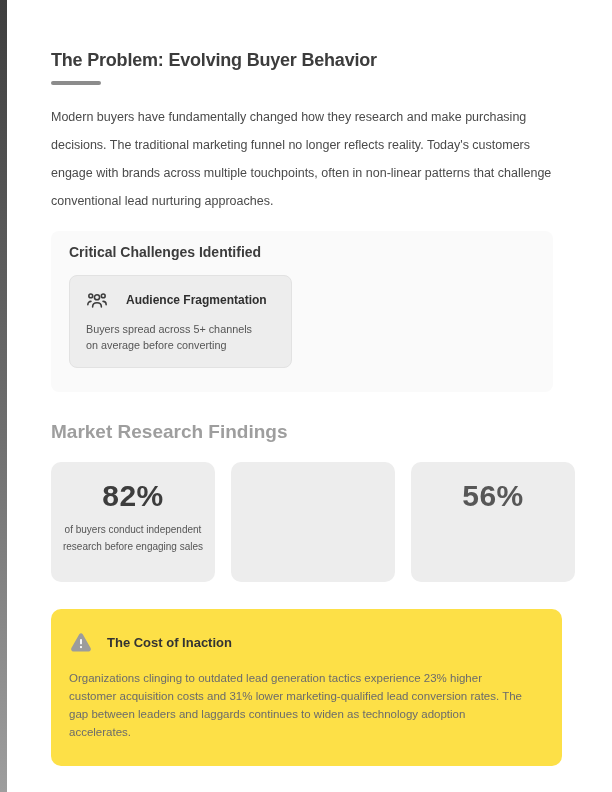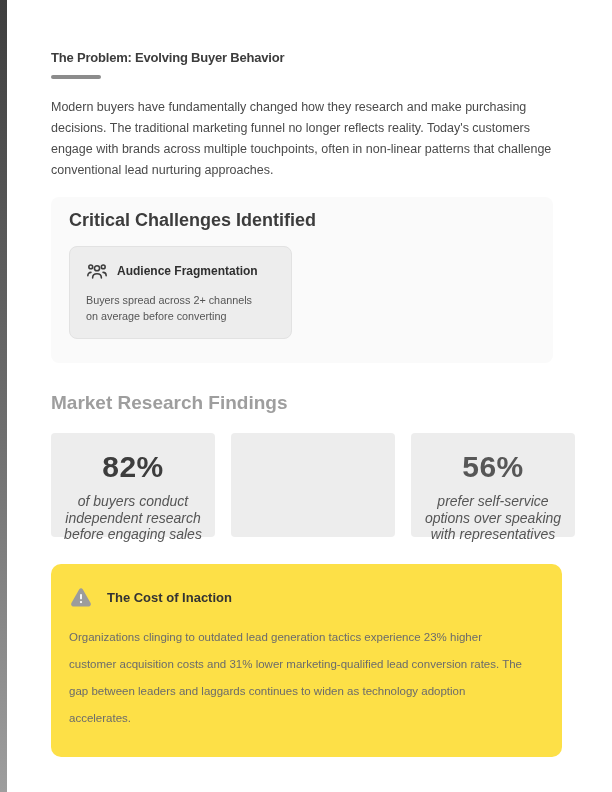--- a/index.html
+++ b/index.html
@@ -16,67 +16,67 @@
     width: 7px; height: 792px;
     background: linear-gradient(to bottom, #3e3e3e 0%, #6f6f6f 55%, #9e9e9e 100%);
   }
   .content {
     position: absolute;
     left: 51px; top: 0;
     width: 524px; height: 792px;
   }
   .page-title {
     margin-top: 50px;
-    font-size: 13px;
+    font-size: 18px;
     font-weight: bold;
     letter-spacing: -0.2px;
     color: #3c3c3c;
   }
   .title-underline {
     width: 50px; height: 4px;
     background: #8c8c8c;
     border-radius: 2px;
     margin-top: 10px;
   }
   .intro {
     margin-top: 18px;
     max-width: 516px;
     font-size: 12.5px;
-    line-height: 21px;
+    line-height: 28px;
     color: #4a4a4a;
   }
   .challenges-section {
     margin-top: 16px;
     width: 502px;
     background: #fafafa;
     border-radius: 8px;
     padding: 13px 18px 24px 18px;
   }
   .challenges-heading {
-    font-size: 18px;
+    font-size: 14px;
     font-weight: bold;
     color: #3c3c3c;
   }
   .card-row {
     margin-top: 15px;
     display: grid;
     grid-template-columns: 1fr 1fr;
     gap: 21px;
   }
   .challenge-card {
     background: #ededed;
     border: 1px solid #e2e2e2;
     border-radius: 8px;
     padding: 13px 16px 14px 16px;
     min-height: 85px;
   }
   .card-head {
     display: flex;
     align-items: center;
-    gap: 9px;
+    gap: 18px;
   }
   .card-head .icon { display: inline-flex; flex: none; }
   .users-icon { color: #3d3d3d; }
   .clock-icon { color: #8f8f8f; }
   .challenge-title {
     font-size: 12px;
     font-weight: bold;
     color: #2f2f2f;
   }
   .challenge-body {
@@ -93,37 +93,36 @@
     color: #9e9e9e;
   }
   .stats-row {
     margin-top: 19px;
     display: grid;
     grid-template-columns: repeat(3, 1fr);
     gap: 16px;
   }
   .stat-card {
     background: #ededed;
-    border-radius: 4px;
+    border-radius: 10px;
     text-align: center;
-    height: 104px;
+    height: 120px;
     padding: 17px 10px 0 10px;
   }
   .stat-value {
     font-size: 30px;
     font-weight: bold;
     letter-spacing: 0.5px;
     color: #3d3d3d;
   }
   .stat-caption {
     margin-top: 9px;
-    font-size: 14px;
+    font-size: 10px;
     line-height: 16.5px;
     color: #555555;
-    font-style: italic;
   }
   .cost-box {
     margin-top: 27px;
     width: 511px;
     background: #fde047;
     border-radius: 10px;
     padding: 21px 18px 25px 18px;
   }
   .cost-head {
     display: flex;
@@ -132,21 +131,21 @@
   }
   .warning-icon { display: inline-flex; flex: none; }
   .cost-title {
     font-size: 13px;
     font-weight: bold;
     color: #333333;
   }
   .cost-body {
     margin-top: 15px;
     font-size: 11.5px;
-    line-height: 27px;
+    line-height: 18px;
     color: #6b6b6b;
     max-width: 460px;
   }
   .footer {
     margin-top: 35px;
     width: 511px;
     border-top: 1px solid #e0e0e0;
     padding-top: 18px;
     display: flex;
     justify-content: space-between;
@@ -177,39 +176,38 @@
               <circle cx="12" cy="9" r="2.8"></circle>
               <path d="M7.2 19.5c0-2.8 2.1-4.6 4.8-4.6s4.8 1.8 4.8 4.6"></path>
               <circle cx="5.2" cy="7.5" r="2.1"></circle>
               <path d="M2 17.2c0-2.3 1.5-3.7 3.4-3.7"></path>
               <circle cx="18.8" cy="7.5" r="2.1"></circle>
               <path d="M18.6 13.5c1.9 0 3.4 1.4 3.4 3.7"></path>
             </svg>
           </span>
           <span class="challenge-title">Audience Fragmentation</span>
         </div>
-        <div class="challenge-body">Buyers spread across 2+ channels on average before converting</div>
+        <div class="challenge-body">Buyers spread across 5+ channels on average before converting</div>
       </div>
 
 
     </div>
   </section>
 
   <h2 class="findings-heading">Market Research Findings</h2>
 
   <div class="stats-row">
     <div class="stat-card">
       <div class="stat-value" style="color: rgb(61, 61, 61);">82%</div>
       <div class="stat-caption">of buyers conduct independent research before engaging sales</div>
     </div>
     <div class="stat-card">
     </div>
     <div class="stat-card">
       <div class="stat-value" style="color: rgb(87, 87, 87);">56%</div>
-      <div class="stat-caption">prefer self-service options over speaking with representatives</div>
     </div>
   </div>
 
   <div class="cost-box">
     <div class="cost-head">
       <span class="warning-icon">
         <svg width="24" height="24" viewBox="0 0 24 24">
           <path d="M13.75 4.3 L21.6 18.0 c0.88 1.53 -0.22 3.45 -1.98 3.45 H4.38 c-1.76 0 -2.86 -1.92 -1.98 -3.45 L10.25 4.3 c0.78 -1.37 2.72 -1.37 3.5 0 Z" fill="#9c9c9c"></path>
           <rect x="11.1" y="8.9" width="1.8" height="5.4" rx="0.9" fill="#ffffff"></rect>
           <circle cx="12" cy="17.1" r="1.15" fill="#ffffff"></circle>

